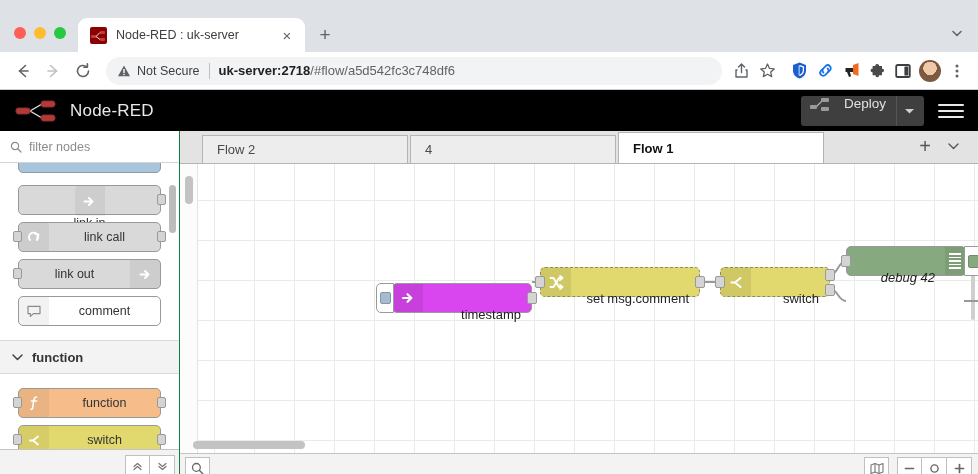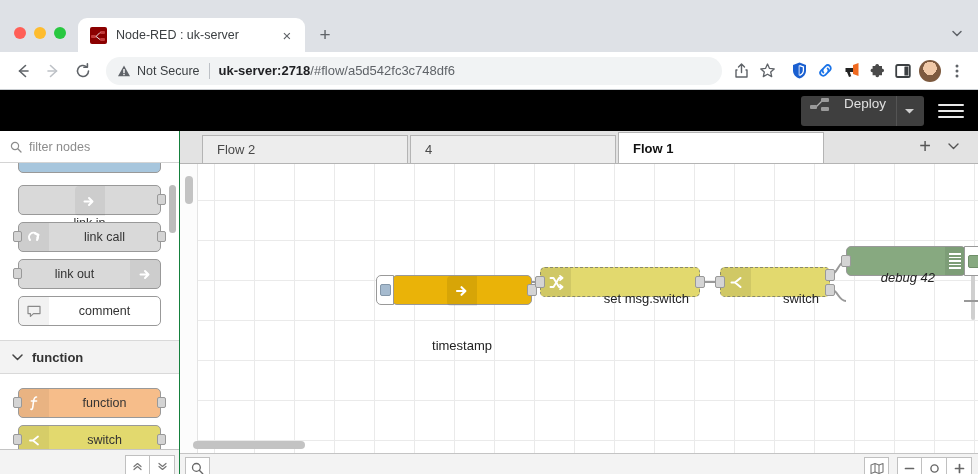--- a/index.html
+++ b/index.html
@@ -398,20 +398,29 @@
   <div class="tb-icon">
     <svg width="16" height="16" viewBox="0 0 16 16">
         <circle cx="8" cy="3" r="1.5" fill="#5f6368"></circle>
         <circle cx="8" cy="8" r="1.5" fill="#5f6368"></circle>
         <circle cx="8" cy="13" r="1.5" fill="#5f6368"></circle>
       </svg>
   </div>
 </div>
 
 <div class="nr-header">
+  <div class="nr-logo">
+    <svg width="46" height="26" viewBox="0 0 46 26">
+      <path d="M16 13 L28 6 M16 13 L28 20" stroke="#e8e8e8" stroke-width="1.3" fill="none"></path>
+      <rect x="2" y="10" width="14" height="6" rx="2.4" fill="#b33a3a" stroke="#8b2b2b"></rect>
+      <rect x="27" y="3" width="14" height="6" rx="2.4" fill="#b33a3a" stroke="#8b2b2b"></rect>
+      <rect x="27" y="17" width="14" height="6" rx="2.4" fill="#b33a3a" stroke="#8b2b2b"></rect>
+    </svg>
+    <span class="nr-logo-title">Node-RED</span>
+  </div>
 
   <div class="nr-header-spacer"></div>
 
   <div class="deploy-btn">
     <svg width="26" height="18" viewBox="0 0 26 18">
       <path d="M6 12 L13 5" stroke="#b0b0b0" stroke-width="1.2" fill="none"></path>
       <rect x="1" y="9" width="7" height="4" rx="1" fill="#9a9a9a"></rect>
       <rect x="12" y="2" width="8" height="4" rx="1" fill="#9a9a9a"></rect>
       <rect x="12" y="11" width="8" height="4" rx="1" fill="#9a9a9a"></rect>
     </svg>
@@ -563,42 +572,42 @@
       <div class="canvas-rscroll"></div>
 
       <svg style="position:absolute;inset:0;width:100%;height:100%;pointer-events:none;">
         <path d="M352 118 C 356 118, 356 118, 360 118" stroke="#999" stroke-width="2" fill="none"></path>
         <path d="M520 118 C 528 118, 532 118, 540 118" stroke="#999" stroke-width="2" fill="none"></path>
         <path d="M650 111 C 658 111, 658 97, 666 97" stroke="#999" stroke-width="2" fill="none"></path>
         <path d="M650 125 C 658 125, 658 137, 666 137" stroke="#999" stroke-width="2" fill="none"></path>
         <path d="M784 137 C 796 137, 800 137, 812 137" stroke="#999" stroke-width="2" fill="none"></path>
       </svg>
 
-      <div class="fnode" style="left:212px;top:111px;width:140px;background:#eab308;flex-direction:column;">
+      <div class="fnode" style="left:212px;top:119px;width:140px;background:#d946ef;">
         <span class="inject-btn">
             <i></i>
           </span>
         <span class="fn-icon">
           <svg width="16" height="16" viewBox="0 0 16 16">
               <path d="M3 8 H10.5 M7.5 4.2 L11.4 8 L7.5 11.8" stroke="#fff" stroke-width="2.1" fill="none" stroke-linecap="round" stroke-linejoin="round"></path>
             </svg>
         </span>
         <span class="fn-label">timestamp</span>
         <span class="port-sq" style="right:-6px;top:8px;"></span>
       </div>
 
       <div class="fnode dashed" style="left:360px;top:103px;width:160px;background:#e2d96e;">
         <span class="fn-icon">
           <svg width="17" height="17" viewBox="0 0 17 17">
               <path d="M2.5 4 H5.5 L11 13 H14" stroke="#fff" stroke-width="1.9" fill="none" stroke-linecap="round" stroke-linejoin="round"></path>
               <path d="M2.5 13 H5.5 L11 4 H14" stroke="#fff" stroke-width="1.9" fill="none" stroke-linecap="round" stroke-linejoin="round"></path>
               <path d="M12 1.8 L14.6 4 L12 6.2 M12 10.8 L14.6 13 L12 15.2" stroke="#fff" stroke-width="1.7" fill="none" stroke-linecap="round" stroke-linejoin="round"></path>
             </svg>
         </span>
-        <span class="fn-label">set msg.switch</span>
+        <span class="fn-label">set msg.comment</span>
         <span class="port-sq" style="left:-6px;top:8px;"></span>
         <span class="port-sq" style="right:-6px;top:8px;"></span>
       </div>
 
       <div class="fnode dashed" style="left:540px;top:103px;width:110px;background:#e2d96e;">
         <span class="fn-icon">
           <svg width="17" height="17" viewBox="0 0 17 17">
               <path d="M3.5 8.5 H7 M7 8.5 L12.5 4 M7 8.5 L12.5 13" stroke="#fff" stroke-width="2" fill="none" stroke-linecap="round"></path>
             </svg>
         </span>

